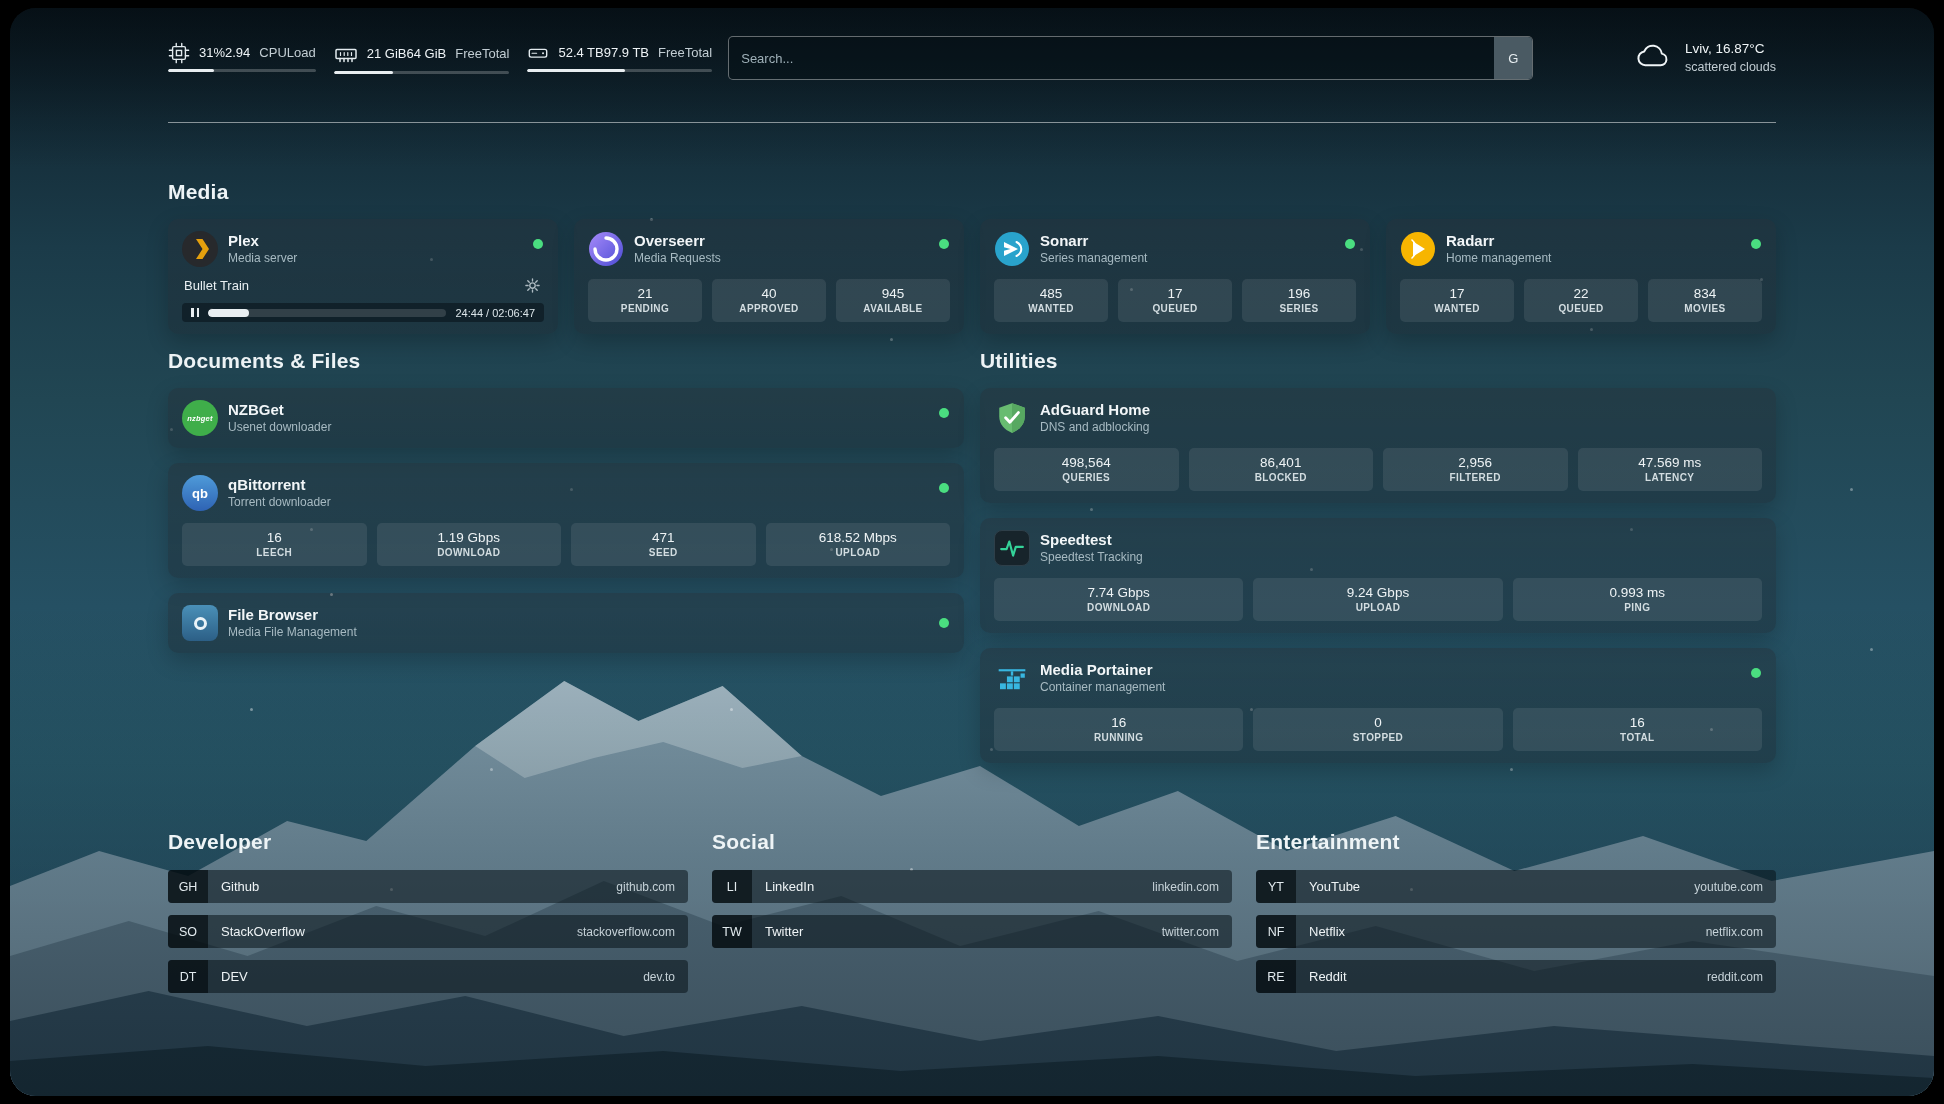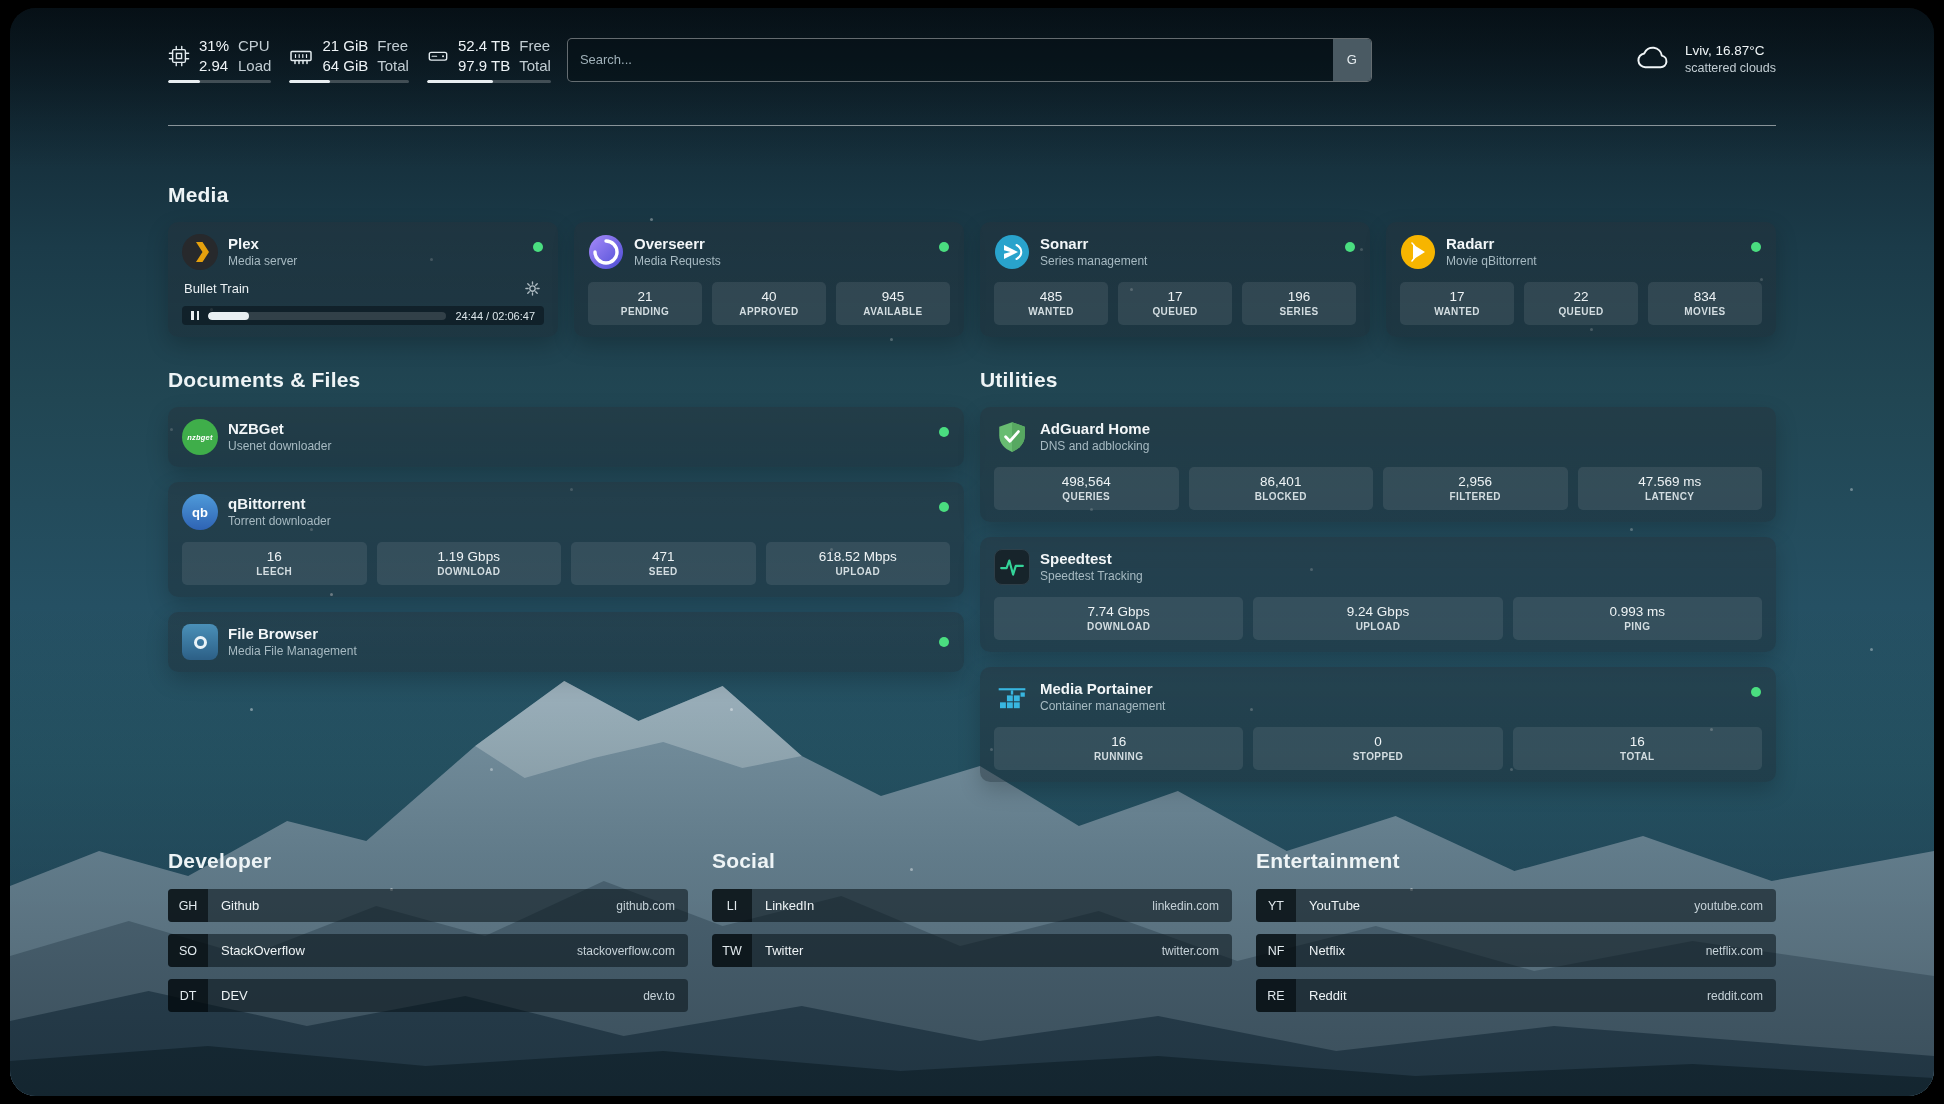--- a/index.html
+++ b/index.html
@@ -32,21 +32,21 @@
       320px 585px rgba(255,255,255,.6);
   }
   .content { position:relative; z-index:2; height:100%; padding:0 158px; }
 
   
   .topbar { display:flex; align-items:center; padding-top:28px; }
   .resources { display:flex; gap:18px; }
   .resource { display:flex; flex-direction:column; gap:5px; }
   .res-row { display:flex; align-items:center; gap:9px; }
   .res-icon { display:flex; align-items:center; }
-  .res-col { display:flex; flex-direction:column; line-height:1.3; font-size:15px; }
+  .res-col { display:flex; flex-direction:row; line-height:1.3; font-size:13px; }
   .res-col.values { color:#eef3f6; }
   .res-col.labels { color:#c2cdd3; }
   .res-bar { height:3px; background:rgba(255,255,255,.22); border-radius:2px; overflow:hidden; }
   .res-fill { height:100%; background:#e8eef1; border-radius:2px; }
   .searchbar { width:805px; margin-left:16px; height:44px; display:flex; align-items:center;
     background:rgba(6,16,22,.55); border:1px solid rgba(255,255,255,.38); border-radius:5px; overflow:hidden; }
   .searchbar input { flex:1; background:transparent; border:none; outline:none; color:#e8eef1;
     font-size:13px; padding:0 12px; font-family:inherit; }
   .searchbar input::placeholder { color:#9fb0b8; }
   .search-go { width:38px; height:100%; background:#4a5a63; border:none; color:#e8eef1; font-size:13px;
@@ -54,21 +54,21 @@
   .weather { margin-left:auto; display:flex; align-items:center; gap:11px; }
   .weather-text { display:flex; flex-direction:column; line-height:1.35; }
   .weather-loc { font-size:13.5px; color:#f0f5f7; }
   .weather-cond { font-size:12.5px; color:#c2cdd3; }
   .divider { margin-top:42px; border-bottom:1px solid rgba(255,255,255,.5); }
 
   
   .section-title { font-size:21px; font-weight:700; color:#eef4f6; letter-spacing:.2px; line-height:26px; }
   .media-title { margin-top:56px; }
   .cards-4 { display:grid; grid-template-columns:repeat(4,1fr); gap:16px; margin-top:14px; }
-  .two-col { display:grid; grid-template-columns:1fr 1fr; gap:16px; margin-top:30px; align-items:start; }
+  .two-col { display:grid; grid-template-columns:1fr 1fr; gap:16px; margin-top:14px; align-items:start; }
   .col { display:flex; flex-direction:column; }
   .col .card { margin-top:15px; }
   .col .section-title + .card { margin-top:14px; }
 
   .card { position:relative; border-radius:10px; padding:12px 14px;
     background:linear-gradient(rgba(255,255,255,.055),rgba(255,255,255,.04)), rgba(8,22,30,.42);
     box-shadow:0 8px 22px rgba(0,0,0,.20); }
   .card-head { display:flex; align-items:flex-end; gap:10px; }
   .svc-icon { width:36px; height:36px; border-radius:50%; display:flex; align-items:center; justify-content:center;
     flex:0 0 36px; overflow:hidden; }
@@ -341,21 +341,21 @@
         <div class="card-head">
           <span class="svc-icon icon-radarr">
             <svg width="36" height="36" viewBox="0 0 36 36">
               <circle cx="18" cy="18" r="17" fill="#f7b500"></circle>
               <path d="M13 10.5l12 7.5-12 7.5z" fill="#fff"></path>
               <path d="M12 9a12 12 0 0 1 0 18" stroke="#fff" stroke-width="1.6" fill="none" stroke-linecap="round"></path>
             </svg>
           </span>
           <div class="svc-text">
             <span class="svc-name">Radarr</span>
-            <span class="svc-desc">Movie qBittorrent</span>
+            <span class="svc-desc">Home management</span>
           </div>
         </div>
         <div class="stats c3">
           <div class="stat">
             <span class="stat-value">17</span>
               <span class="stat-label">WANTED</span>
           </div>
           <div class="stat">
             <span class="stat-value">22</span>
               <span class="stat-label">QUEUED</span>

